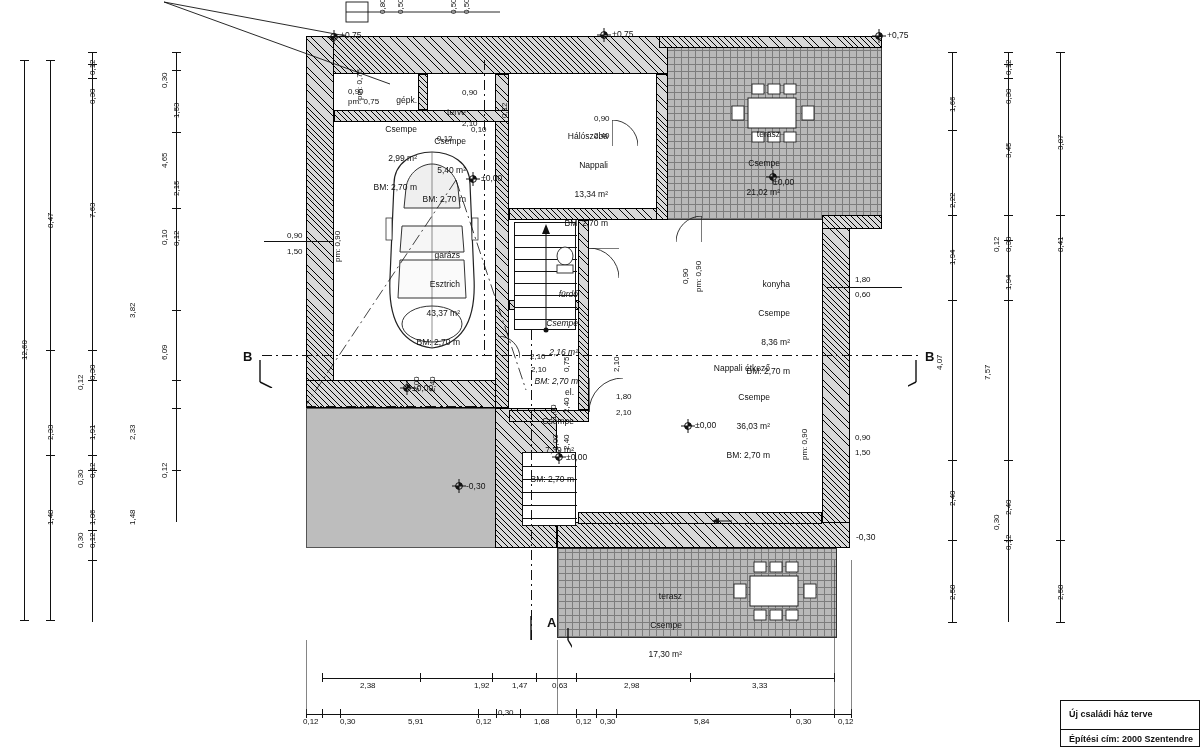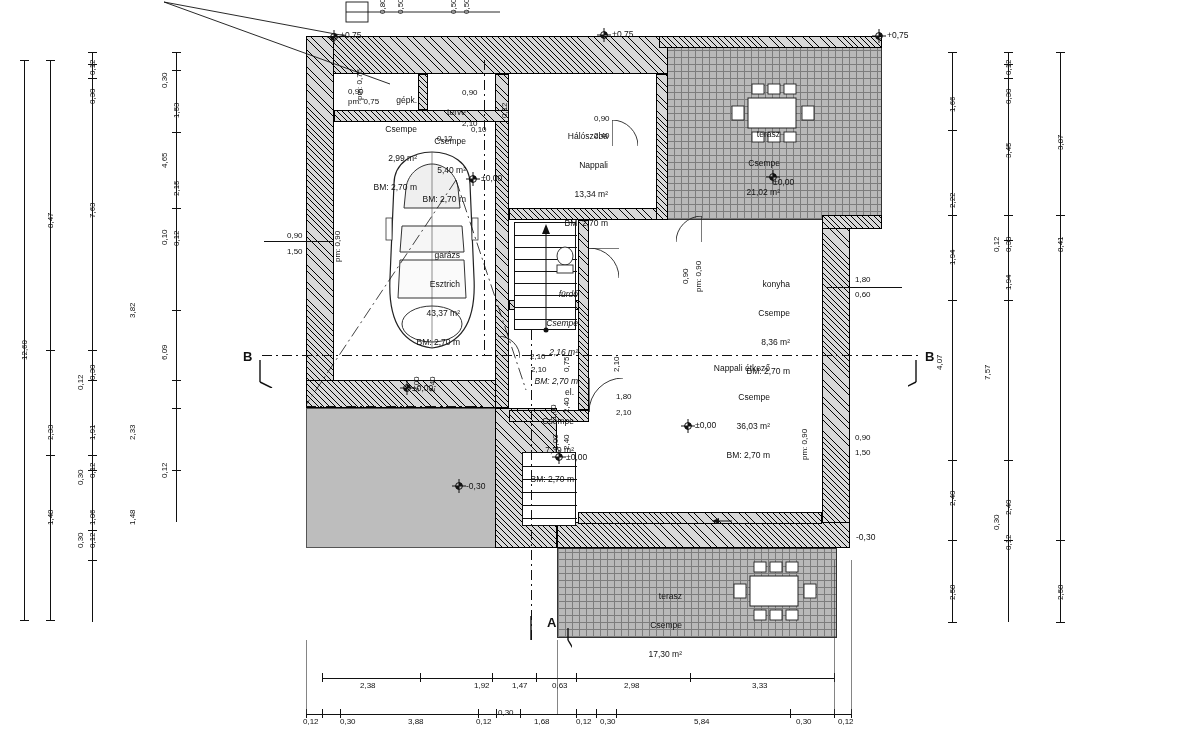--- a/index.html
+++ b/index.html
@@ -529,29 +529,34 @@
   <div class="tick" style="left:496px;top:709px;"></div>
   <div class="tick" style="left:520px;top:709px;"></div>
   <div class="tick" style="left:576px;top:709px;"></div>
   <div class="tick" style="left:596px;top:709px;"></div>
   <div class="tick" style="left:616px;top:709px;"></div>
   <div class="tick" style="left:790px;top:709px;"></div>
   <div class="tick" style="left:834px;top:709px;"></div>
   <div class="tick" style="left:851px;top:709px;"></div>
   <div class="abs dim" style="left:303px;top:717px;">0,12</div>
   <div class="abs dim" style="left:340px;top:717px;">0,30</div>
-  <div class="abs dim" style="left:408px;top:717px;">3,88</div>
+  <div class="abs dim" style="left:408px;top:717px;">5,91</div>
   <div class="abs dim" style="left:476px;top:717px;">0,12</div>
   <div class="abs dim" style="left:498px;top:708px;">0,30</div>
   <div class="abs dim" style="left:534px;top:717px;">1,68</div>
   <div class="abs dim" style="left:576px;top:717px;">0,12</div>
   <div class="abs dim" style="left:600px;top:717px;">0,30</div>
   <div class="abs dim" style="left:694px;top:717px;">5,84</div>
   <div class="abs dim" style="left:796px;top:717px;">0,30</div>
   <div class="abs dim" style="left:838px;top:717px;">0,12</div>
 
   <div class="thin" style="left:306px;top:640px;width:1px;height:74px;opacity:.6;"></div>
   <div class="thin" style="left:557px;top:640px;width:1px;height:74px;opacity:.6;"></div>
   <div class="thin" style="left:834px;top:560px;width:1px;height:154px;opacity:.6;"></div>
   <div class="thin" style="left:851px;top:560px;width:1px;height:154px;opacity:.6;"></div>
 
+  <div class="titleblock" style="left:1060px;top:700px;width:140px;height:47px;">
+    <div class="abs tb-txt" style="left:8px;top:8px;">Új családi ház terve</div>
+    <div class="line" style="left:0;top:28px;width:140px;height:1px;"></div>
+    <div class="abs tb-txt" style="left:8px;top:33px;">Építési cím: 2000 Szentendre</div>
+  </div>
 
 </div>
 
 </body></html>

